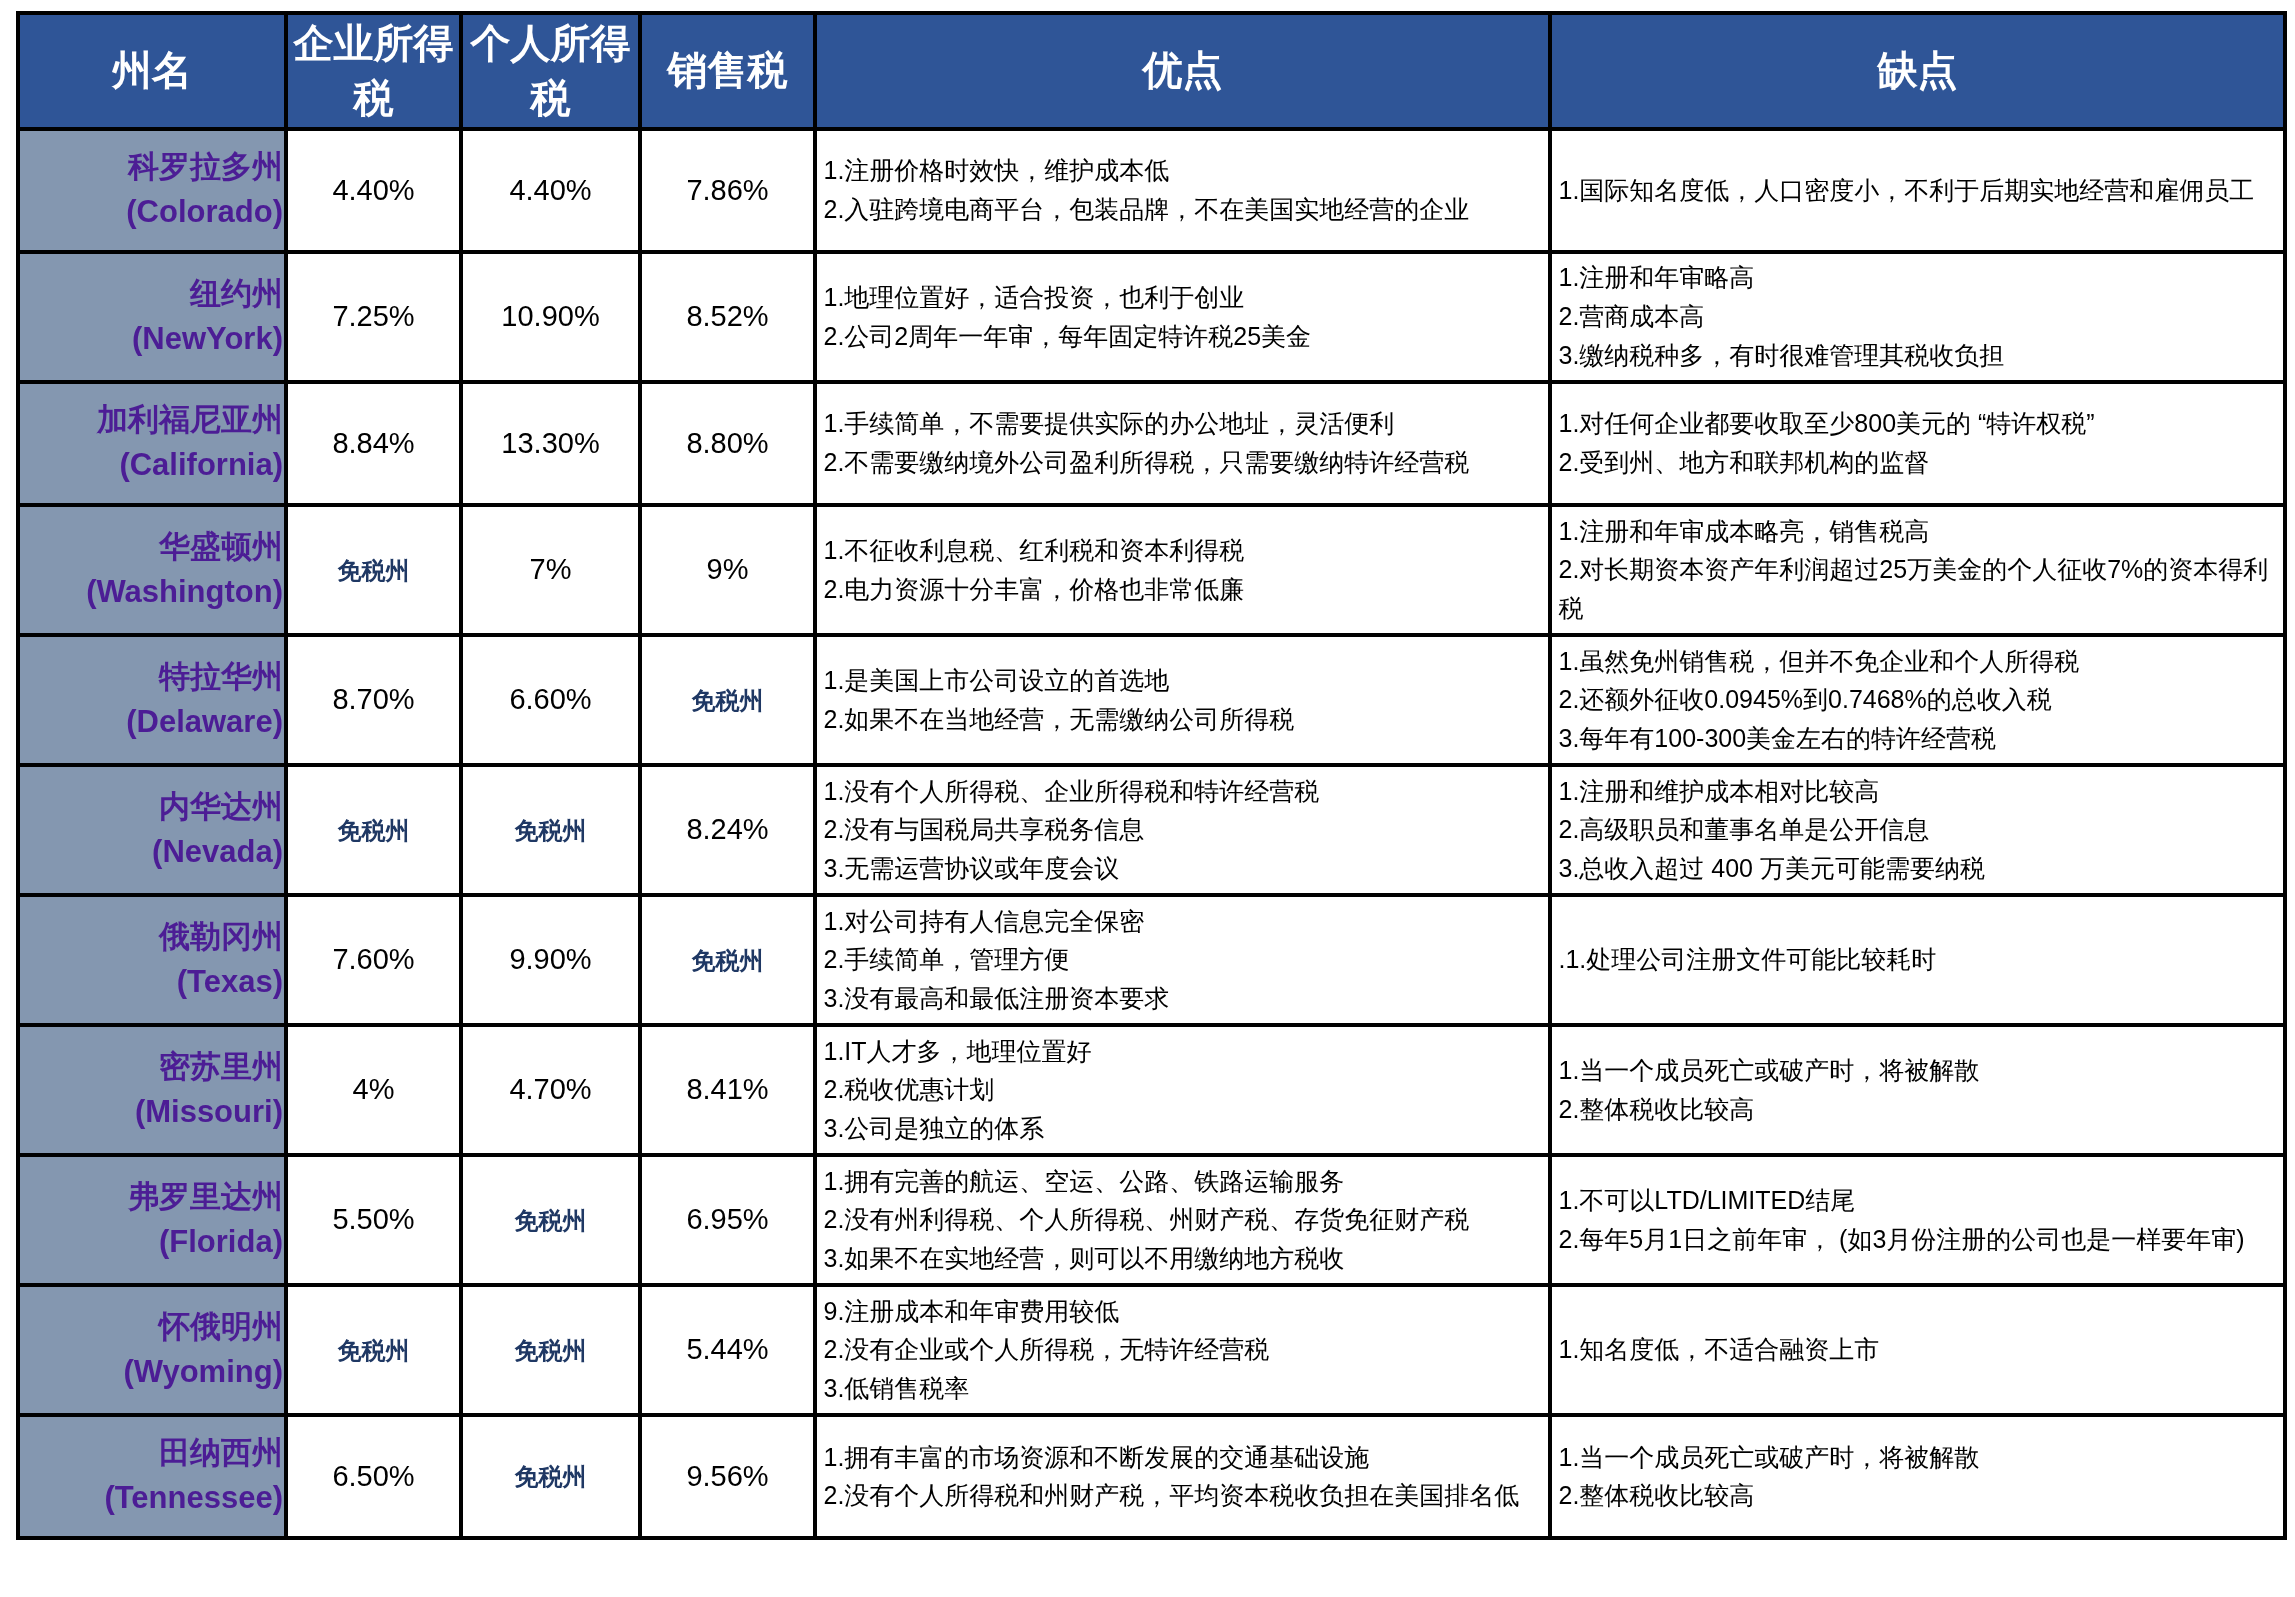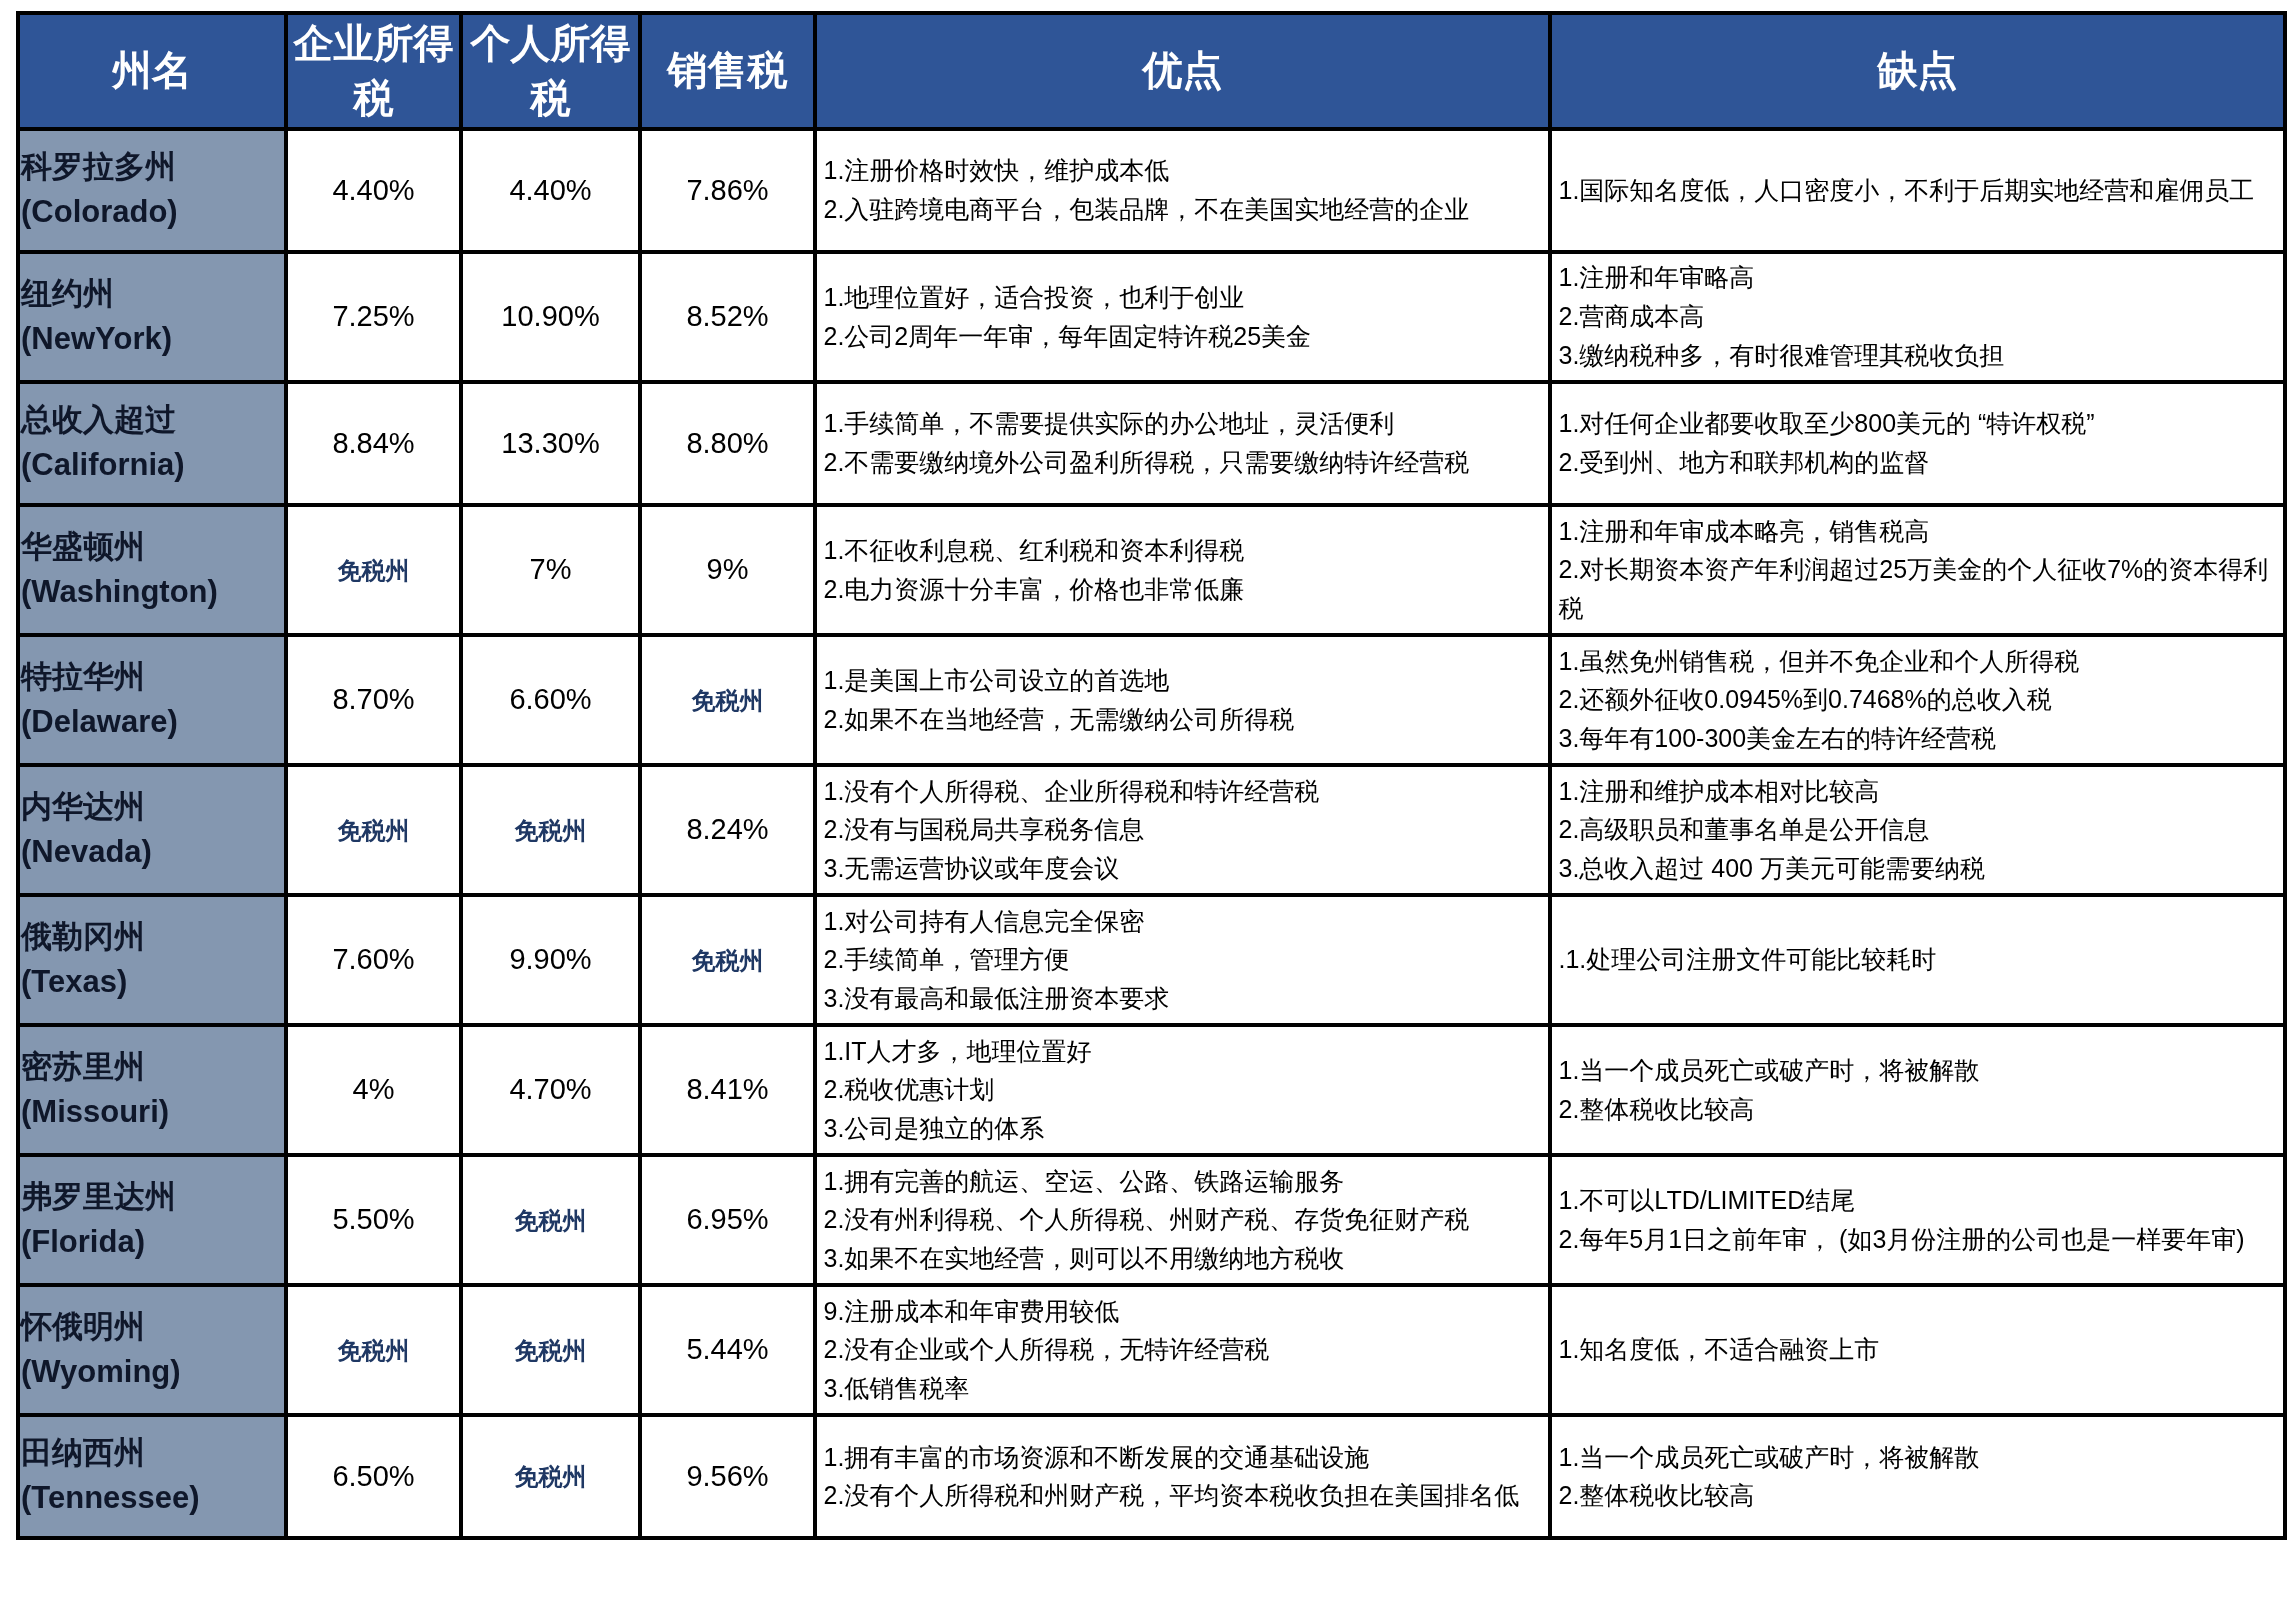--- a/index.html
+++ b/index.html
@@ -30,22 +30,22 @@
   .cmp tbody tr{height:123px;}
   .cmp th{
     background:var(--header-bg);
     color:#ffffff;
     font-size:40px;
     font-weight:bold;
     text-align:center;
   }
   td.state-cell{
     background:var(--state-bg);
-    color:#0f172a;
-    text-align:left;
+    color:#4c1d95;
+    text-align:right;
     font-weight:bold;
     font-size:31px;
     line-height:1.45;
   }
   td.tax-cell{
     text-align:center;
     font-size:29px;
     background:#ffffff;
   }
   td.tax-cell .tax-free{
@@ -114,21 +114,21 @@
           <div class="line">2.公司2周年一年审，每年固定特许税25美金</div>
         </td>
         <td class="detail-cell">
           <div class="line">1.注册和年审略高</div>
           <div class="line">2.营商成本高</div>
           <div class="line">3.缴纳税种多，有时很难管理其税收负担</div>
         </td>
       </tr>
       <tr>
         <td class="state-cell">
-          <div>总收入超过</div>
+          <div>加利福尼亚州</div>
           <div>(California)</div>
         </td>
         <td class="tax-cell"><span>8.84%</span></td>
         <td class="tax-cell"><span>13.30%</span></td>
         <td class="tax-cell"><span>8.80%</span></td>
         <td class="detail-cell">
           <div class="line">1.手续简单，不需要提供实际的办公地址，灵活便利</div>
           <div class="line">2.不需要缴纳境外公司盈利所得税，只需要缴纳特许经营税</div>
         </td>
         <td class="detail-cell">

